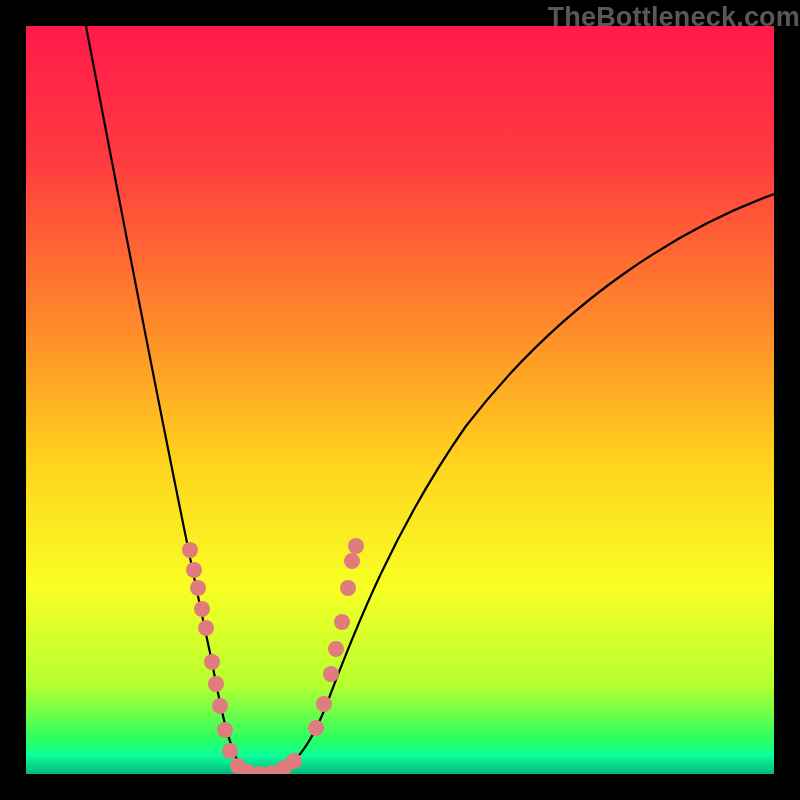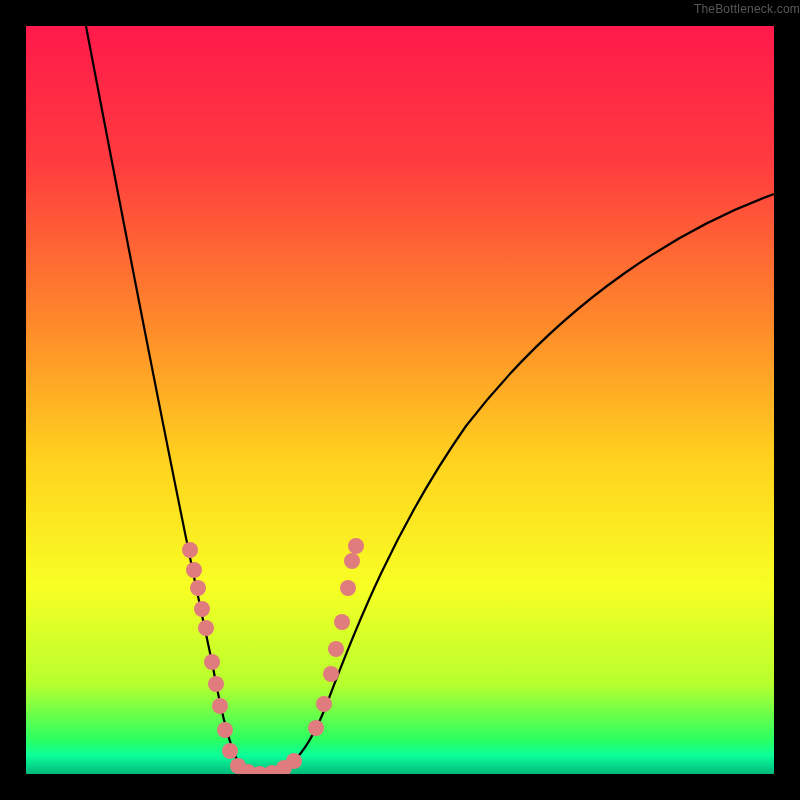--- a/index.html
+++ b/index.html
@@ -17,22 +17,22 @@
     top: 26px;
     width: 748px;
     height: 748px;
     overflow: hidden;
   }
   .watermark {
     position: absolute;
     right: 0px;
     top: 2px;
     color: #585858;
-    font-size: 12px;
-    font-weight: 400;
+    font-size: 27px;
+    font-weight: 700;
     letter-spacing: 0.2px;
     z-index: 10;
   }
   svg { display: block; }
 </style>
 </head>
 <body>
 
 <div class="watermark">TheBottleneck.com</div>
 

